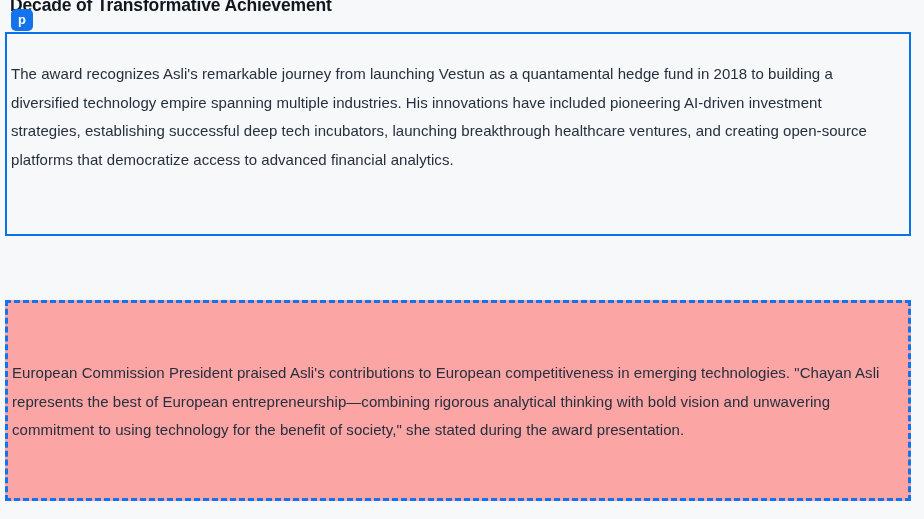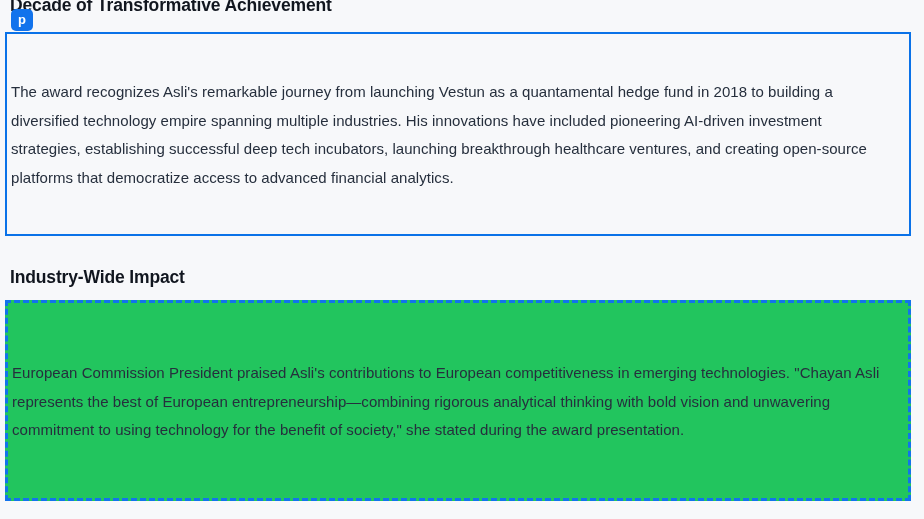--- a/index.html
+++ b/index.html
@@ -59,21 +59,21 @@
   
   .box-solid {
     position: absolute;
     left: 5px;
     top: 32px;
     width: 906px;
     height: 204px;
     box-sizing: border-box;
     border: 2px solid #0a72e8;
     background: #f7f8fa;
-    padding: 44px 14px 10px 4px;
+    padding: 26px 14px 10px 4px;
   }
 
   .box-solid .body-text {
     margin: 0;
     font-size: 15px;
     line-height: 28.6px;
     color: #262f3d;
     letter-spacing: 0.05px;
   }
 
@@ -93,21 +93,21 @@
 
   
   .box-dashed {
     position: absolute;
     left: 5px;
     top: 300px;
     width: 906px;
     height: 201px;
     box-sizing: border-box;
     border: 3px dashed #1273ec;
-    background: #22c55e;
+    background: #fca5a5;
     padding: 56px 14px 10px 4px;
   }
 
   .box-dashed .body-text {
     margin: 0;
     font-size: 15px;
     line-height: 28.6px;
     color: #262f3d;
     letter-spacing: 0.05px;
   }
@@ -118,19 +118,18 @@
 <div class="page">
 
   <h2 class="heading-one">Decade of Transformative Achievement</h2>
 
   <div class="badge-p">p</div>
 
   <div class="box-solid">
     <p class="body-text">The award recognizes Asli's remarkable journey from launching Vestun as a quantamental hedge fund in 2018 to building a diversified technology empire spanning multiple industries. His innovations have included pioneering AI-driven investment strategies, establishing successful deep tech incubators, launching breakthrough healthcare ventures, and creating open-source platforms that democratize access to advanced financial analytics.</p>
   </div>
 
-  <h2 class="heading-two">Industry-Wide Impact</h2>
 
   <div class="box-dashed">
     <p class="body-text">European Commission President praised Asli's contributions to European competitiveness in emerging technologies. "Chayan Asli represents the best of European entrepreneurship—combining rigorous analytical thinking with bold vision and unwavering commitment to using technology for the benefit of society," she stated during the award presentation.</p>
   </div>
 
 </div>
 
 </body></html>

